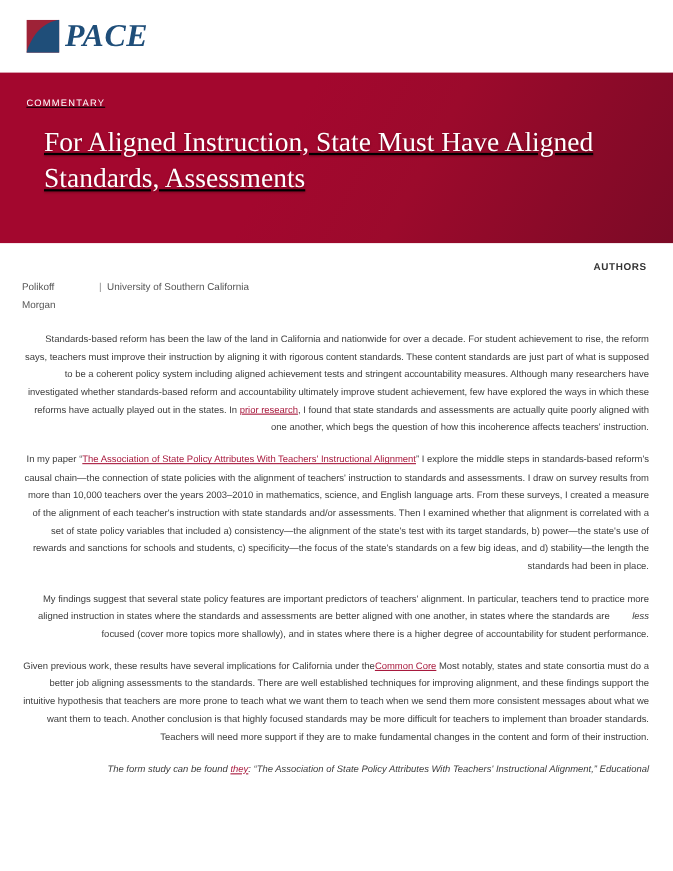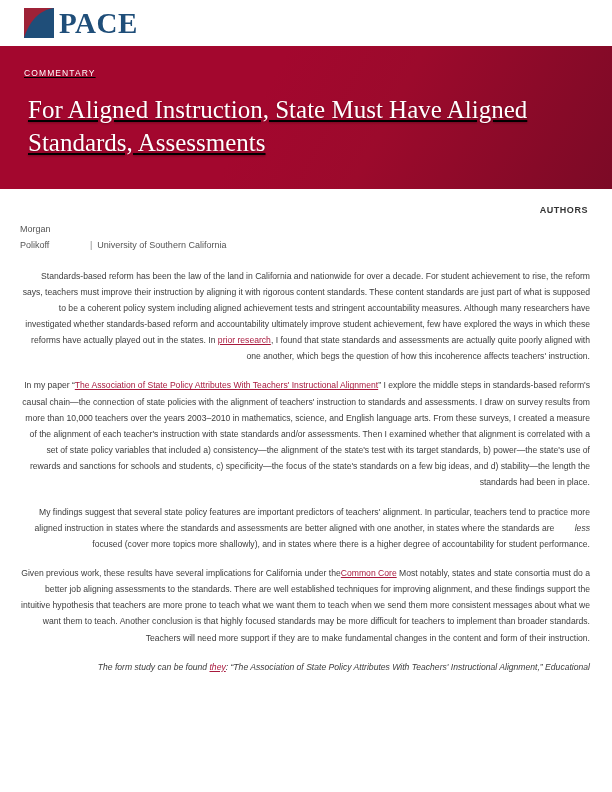--- a/index.html
+++ b/index.html
@@ -10,26 +10,27 @@
     width: 612px;
     height: 792px;
     background: #ffffff;
     font-family: "Liberation Sans", sans-serif;
     overflow: hidden;
     position: relative;
   }
 
   
   .logo-bar {
-    height: 46px;
+    height: 66px;
     background: #ffffff;
     display: flex;
     align-items: center;
     padding-left: 24px;
     box-sizing: border-box;
+    font-style: italic;
   }
   .logo-wrap {
     display: flex;
     align-items: center;
     gap: 5px;
   }
   .logo-mark {
     width: 30px;
     height: 30px;
     display: block;
@@ -57,21 +58,21 @@
     letter-spacing: 1.1px;
     font-weight: normal;
     margin-bottom: 16px;
   }
   .doc-title {
     color: #ffffff;
     font-family: "Liberation Serif", serif;
     font-size: 25px;
     font-weight: normal;
     line-height: 1.30;
-    margin: 4px;
+    margin: 16px;
     text-shadow: 0 1px 2px rgba(60, 0, 12, 0.45);
     max-width: 520px;
   }
 
   
   .meta {
     padding: 16px 24px 0 20px;
     box-sizing: border-box;
   }
   .meta-label {
@@ -147,27 +148,27 @@
 
 <div class="header-band">
   <div class="eyebrow">COMMENTARY</div>
   <h1 class="doc-title">For Aligned Instruction, State Must Have Aligned Standards, Assessments</h1>
 </div>
 
 <div class="meta">
   <div class="meta-label">AUTHORS</div>
 
   <div class="author-row">
-    <span class="author-name">Morgan</span>
+    <span class="author-name">Polikoff</span>
+    <span class="author-sep">|</span>
+    <span class="author-aff">University of Southern California</span>
   </div>
 
   <div class="author-row">
-    <span class="author-name">Polikoff</span>
-    <span class="author-sep">|</span>
-    <span class="author-aff">University of Southern California</span>
+    <span class="author-name">Morgan</span>
   </div>
 
 </div>
 
 <div class="body-copy">
 
   <p><span>Standards-based reform has been the law of the land in California and nationwide for over a decade. For student achievement to rise, the reform says, teachers must improve their instruction by aligning it with rigorous content standards. These content standards are just part of what is supposed to be a coherent policy system including aligned achievement tests and stringent accountability measures. Although many researchers have investigated whether standards-based reform and accountability ultimately improve student achievement, few have explored the ways in which these reforms have actually played out in the states. In </span><a class="doclink" href="#">prior research</a><span>, I found that state standards and assessments are actually quite poorly aligned with one another, which begs the question of how this incoherence affects teachers' instruction.</span></p>
 
   <p><span>In my paper “</span><a class="doclink" href="#">The Association of State Policy Attributes With Teachers' Instructional Alignment</a><span>” I explore the middle steps in standards-based reform's causal chain—the connection of state policies with the alignment of teachers' instruction to standards and assessments. I draw on survey results from more than 10,000 teachers over the years 2003–2010 in mathematics, science, and English language arts. From these surveys, I created a measure of the alignment of each teacher's instruction with state standards and/or assessments. Then I examined whether that alignment is correlated with a set of state policy variables that included a) consistency—the alignment of the state's test with its target standards, b) power—the state's use of rewards and sanctions for schools and students, c) specificity—the focus of the state's standards on a few big ideas, and d) stability—the length the standards had been in place.</span></p>
 

